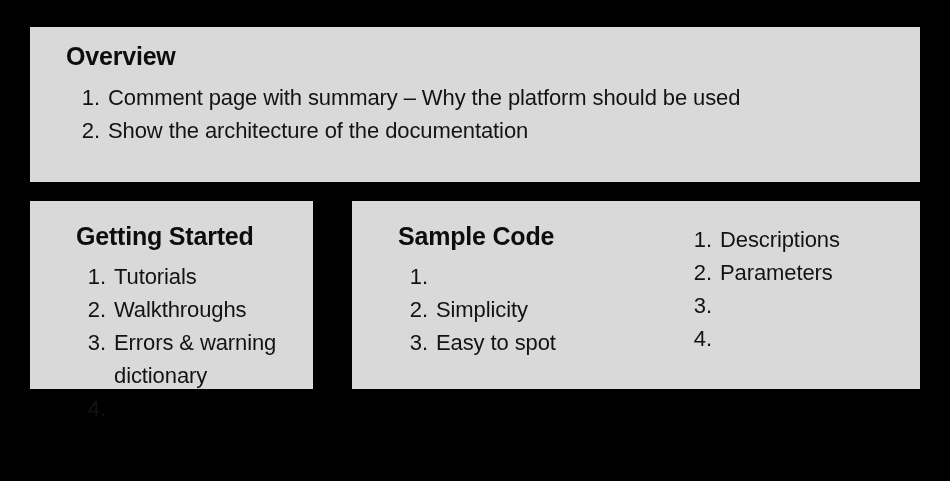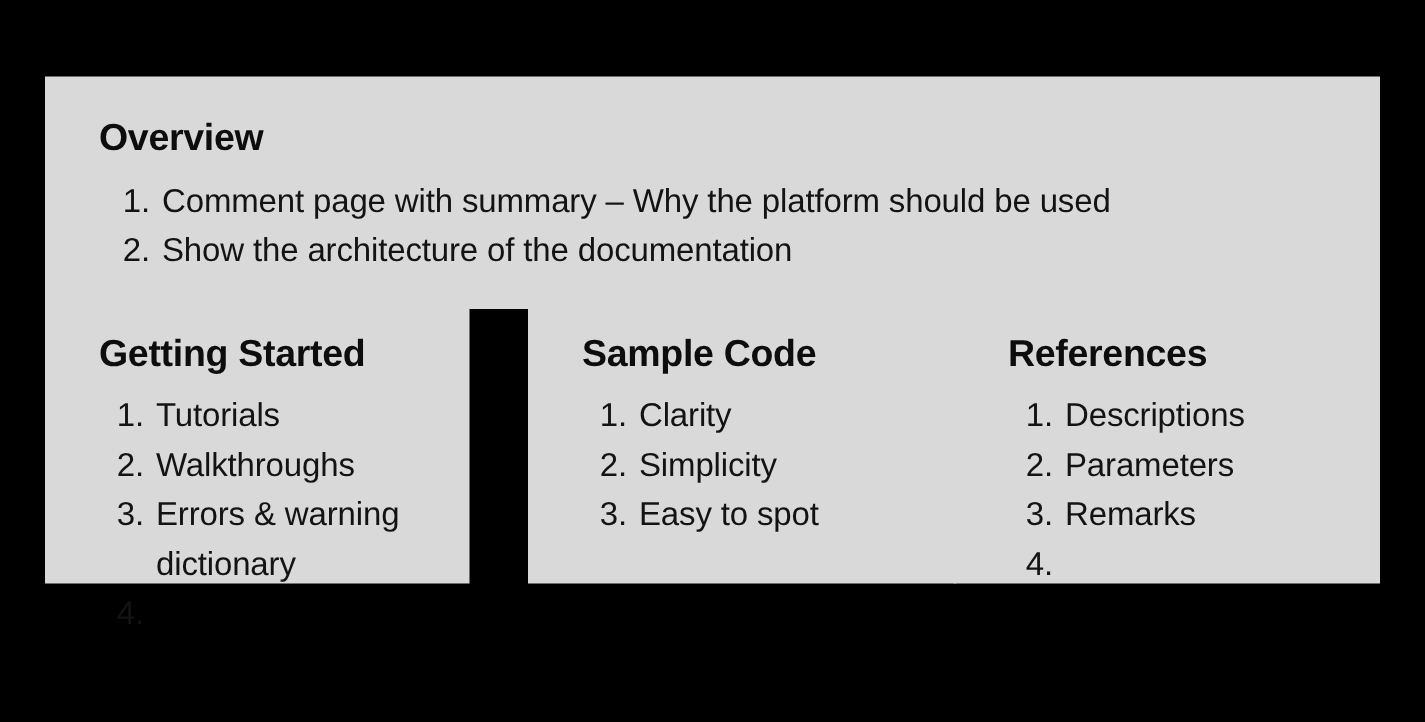--- a/index.html
+++ b/index.html
@@ -27,29 +27,28 @@
     background: #d9d9d9;
     box-sizing: border-box;
   }
 
   
   .card-overview {
     left: 30px;
     top: 27px;
     width: 890px;
     height: 155px;
-    padding: 28px 36px 0 36px;
-    margin-top: 24px;
+    padding: 16px 36px 0 36px;
   }
 
   
   .card-row {
     top: 201px;
     height: 188px;
-    padding: 22px 18px 0 36px;
+    padding: 22px 18px 0 46px;
   }
   .card-getting-started { left: 30px;  width: 283px; }
   .card-sample-code     { left: 352px; width: 285px; }
   .card-references      { left: 636px; width: 284px; }
 
   .card-title {
     font-size: 25px;
     font-weight: bold;
     color: #0d0d0d;
     letter-spacing: -0.2px;
@@ -129,47 +128,44 @@
         <span class="num">4.</span>
       </li>
     </ul>
   </section>
 
   <section class="card card-row card-sample-code">
     <h2 class="card-title">Sample Code</h2>
     <ul class="olist">
       <li class="item">
         <span class="num">1.</span>
-        <span class="txt">Clarity</span>
       </li>
       <li class="item">
         <span class="num">2.</span>
         <span class="txt">Simplicity</span>
       </li>
       <li class="item">
         <span class="num">3.</span>
         <span class="txt">Easy to spot</span>
       </li>
     </ul>
   </section>
 
   <section class="card card-row card-references">
-    <h2 class="card-title">References</h2>
     <ul class="olist">
       <li class="item">
         <span class="num">1.</span>
         <span class="txt">Descriptions</span>
       </li>
       <li class="item">
         <span class="num">2.</span>
         <span class="txt">Parameters</span>
       </li>
       <li class="item">
         <span class="num">3.</span>
-        <span class="txt">Remarks</span>
       </li>
       <li class="item">
         <span class="num">4.</span>
       </li>
     </ul>
   </section>
 
 </div>
 
 </body></html>

